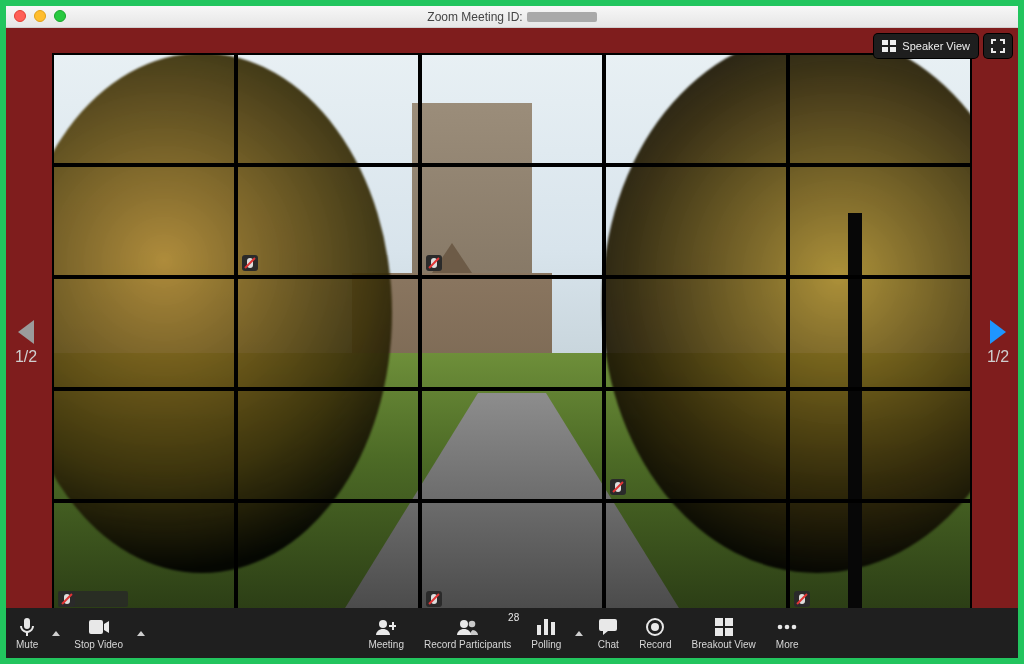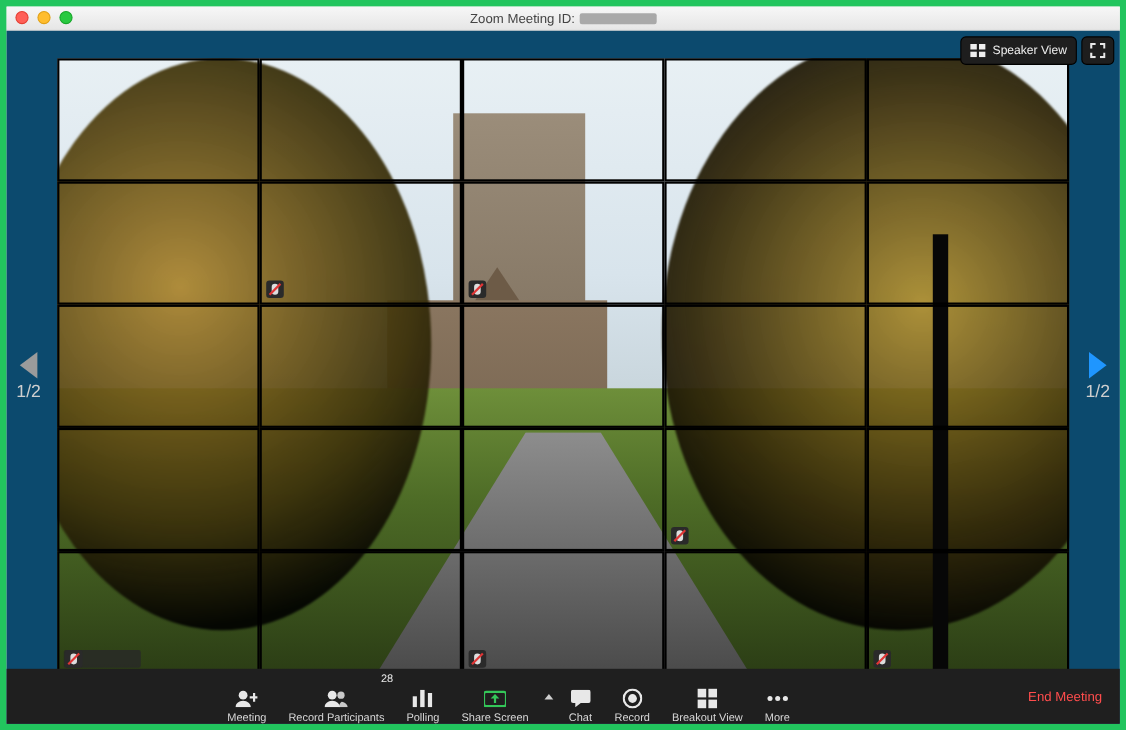--- a/index.html
+++ b/index.html
@@ -8,21 +8,21 @@
   
   .titlebar { height: 22px; background: linear-gradient(#f7f7f7,#e6e6e6); border-bottom: 1px solid #cfcfcf; display: flex; align-items: center; position: relative; }
   .traffic { position: absolute; left: 8px; top: 4px; display: flex; gap: 8px; }
   .tl { width: 12px; height: 12px; border-radius: 50%; }
   .tl.red { background:#ff5f57; border:1px solid #e33e32; }
   .tl.yellow { background:#ffbd2e; border:1px solid #e1a116; }
   .tl.green { background:#28c940; border:1px solid #17a62a; }
   .titlebar .titlewrap { margin: 0 auto; font-size: 12px; color:#444; display:flex; align-items:center; gap:4px; }
   .title-id { display:inline-block; width:70px; height:10px; background:#a9a9a9; border-radius:2px; }
   
-  .content { flex:1; background:#0c4a6e; position:relative; display:flex; flex-direction:column; }
+  .content { flex:1; background:#7f1d1d; position:relative; display:flex; flex-direction:column; }
   .top-controls { position:absolute; top:6px; right:6px; display:flex; gap:6px; z-index:20; }
   .pill { background:#1e1e1e; color:#eee; font-size:11px; padding:4px 8px; border-radius:4px; display:flex; align-items:center; gap:6px; cursor:pointer; box-shadow:0 0 0 1px #000; }
   .pill svg { fill:#eee; }
   .fs-btn { background:#1e1e1e; color:#eee; width:28px; height:24px; border-radius:4px; display:flex; align-items:center; justify-content:center; cursor:pointer; box-shadow:0 0 0 1px #000; }
   
   .stage { position:absolute; top:30px; bottom:50px; left:0; right:0; display:flex; align-items:center; }
   .gridwrap { margin:0 auto; width:920px; height:560px; position:relative; }
   .campus { position:absolute; inset:0; overflow:hidden; }
   
   .sky { position:absolute; inset:0; background:linear-gradient(#e8f0f4 0%, #d8e4ec 35%, #c8d5dc 55%, #b8c6ce 100%); }
@@ -44,21 +44,21 @@
   
   .navarrow { position:absolute; top:50%; transform:translateY(-50%); width:28px; text-align:center; color:#cfcfcf; font-size:16px; user-select:none; }
   .navarrow.left { left:6px; }
   .navarrow.right { right:6px; }
   .navarrow .tri { width:0; height:0; margin:0 auto 4px; }
   .navarrow.left .tri { border-top:12px solid transparent; border-bottom:12px solid transparent; border-right:16px solid #9b9b9b; }
   .navarrow.right .tri { border-top:12px solid transparent; border-bottom:12px solid transparent; border-left:16px solid #1f96ff; }
   
   .toolbar { position:absolute; left:0; right:0; bottom:0; height:50px; background:#1f1f1f; display:flex; align-items:stretch; color:#d7d7d7; font-size:10px; }
   .tb-group { display:flex; align-items:stretch; }
-  .tb-btn { display:flex; flex-direction:column; align-items:center; justify-content:flex-end; gap:2px; padding:0 10px; cursor:pointer; position:relative; }
+  .tb-btn { display:flex; flex-direction:column; align-items:center; justify-content:center; gap:2px; padding:0 10px; cursor:pointer; position:relative; }
   .tb-caret { width:16px; display:flex; align-items:center; justify-content:center; cursor:pointer; }
   .tb-caret::before { content:""; border-left:4px solid transparent; border-right:4px solid transparent; border-bottom:5px solid #cfcfcf; }
   .tb-icon { width:22px; height:20px; display:flex; align-items:center; justify-content:center; }
   .tb-icon svg { fill:#e8e8e8; }
   .tb-btn.green .tb-icon svg { fill:#34c759; }
   .badge { position:absolute; top:4px; right:2px; font-size:10px; color:#e8e8e8; }
   .spacer { flex:1; }
   .end { display:flex; align-items:center; padding:0 16px; color:#ff4d4d; font-size:12px; cursor:pointer; }
 </style>
 </head>
@@ -156,20 +156,40 @@
             </div>
             <div class="cell"></div>
             <div class="cell">
               <div class="mute-ico"></div>
             </div>
           </div>
       </div>
     </div>
 
     <div class="toolbar">
+      <div class="tb-group">
+        <div class="tb-btn">
+          <span class="tb-icon">
+              <svg width="14" height="18" viewBox="0 0 14 18">
+                <path d="M7 11a3 3 0 0 0 3-3V3a3 3 0 0 0-6 0v5a3 3 0 0 0 3 3zm5-3a5 5 0 0 1-10 0H0a7 7 0 0 0 6 6.9V18h2v-3.1A7 7 0 0 0 14 8h-2z"></path>
+              </svg>
+            </span>
+          <span>Mute</span>
+        </div>
+        <div class="tb-caret"></div>
+        <div class="tb-btn">
+          <span class="tb-icon">
+              <svg width="20" height="14" viewBox="0 0 20 14">
+                <path d="M2 0h10a2 2 0 0 1 2 2v10a2 2 0 0 1-2 2H2a2 2 0 0 1-2-2V2a2 2 0 0 1 2-2zm13 4 5-3v12l-5-3V4z"></path>
+              </svg>
+            </span>
+          <span>Stop Video</span>
+        </div>
+        <div class="tb-caret"></div>
+      </div>
 
       <div class="spacer"></div>
 
       <div class="tb-group">
         <div class="tb-btn">
           <span class="tb-icon">
               <svg width="20" height="16" viewBox="0 0 20 16">
                 <circle cx="7" cy="5" r="4"></circle>
                 <path d="M0 16c0-3.3 3.1-6 7-6s7 2.7 7 6H0z"></path>
                 <path d="M16 3h2v3h3v2h-3v3h-2V8h-3V6h3V3z"></path>
@@ -192,29 +212,20 @@
         <div class="tb-btn">
           <span class="tb-icon">
               <svg width="18" height="16" viewBox="0 0 18 16">
                 <rect x="0" y="6" width="4" height="10"></rect>
                 <rect x="7" y="0" width="4" height="16"></rect>
                 <rect x="14" y="3" width="4" height="13"></rect>
               </svg>
             </span>
           <span>Polling</span>
         </div>
-        <div class="tb-btn green">
-          <span class="tb-icon">
-              <svg width="20" height="16" viewBox="0 0 20 16">
-                <rect x="0" y="2" width="20" height="13" rx="2" fill="none" stroke="#34c759" stroke-width="2"></rect>
-                <path d="M10 4l4 4h-3v4H9V8H6l4-4z"></path>
-              </svg>
-            </span>
-          <span>Share Screen</span>
-        </div>
         <div class="tb-caret"></div>
         <div class="tb-btn">
           <span class="tb-icon">
               <svg width="18" height="16" viewBox="0 0 18 16">
                 <path d="M2 0h14a2 2 0 0 1 2 2v8a2 2 0 0 1-2 2H9l-5 4v-4H2a2 2 0 0 1-2-2V2a2 2 0 0 1 2-2z"></path>
               </svg>
             </span>
           <span>Chat</span>
         </div>
         <div class="tb-btn">
@@ -244,19 +255,16 @@
                 <circle cx="10" cy="3" r="2.3"></circle>
                 <circle cx="17" cy="3" r="2.3"></circle>
               </svg>
             </span>
           <span>More</span>
         </div>
       </div>
 
       <div class="spacer"></div>
 
-      <div class="end">
-        <span>End Meeting</span>
-      </div>
     </div>
 
   </div>
 </div>
 
 </body></html>

